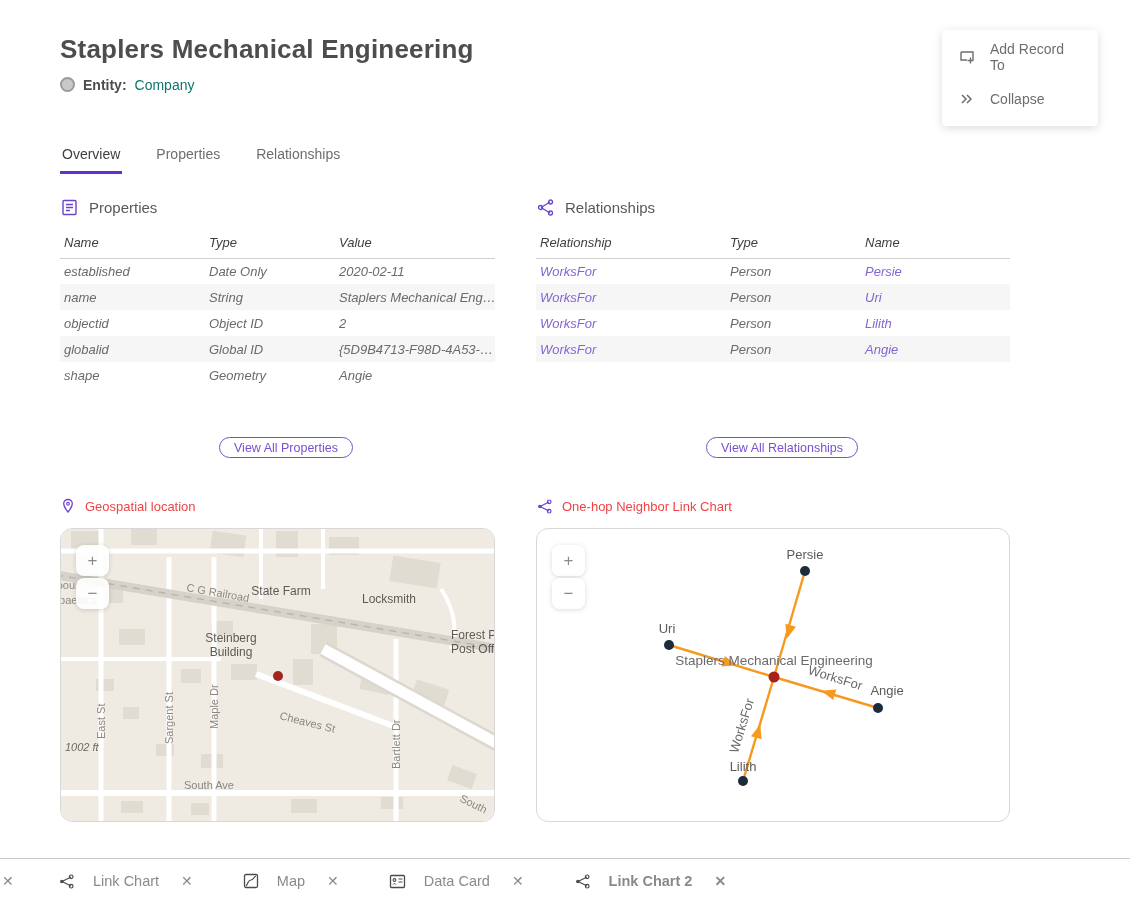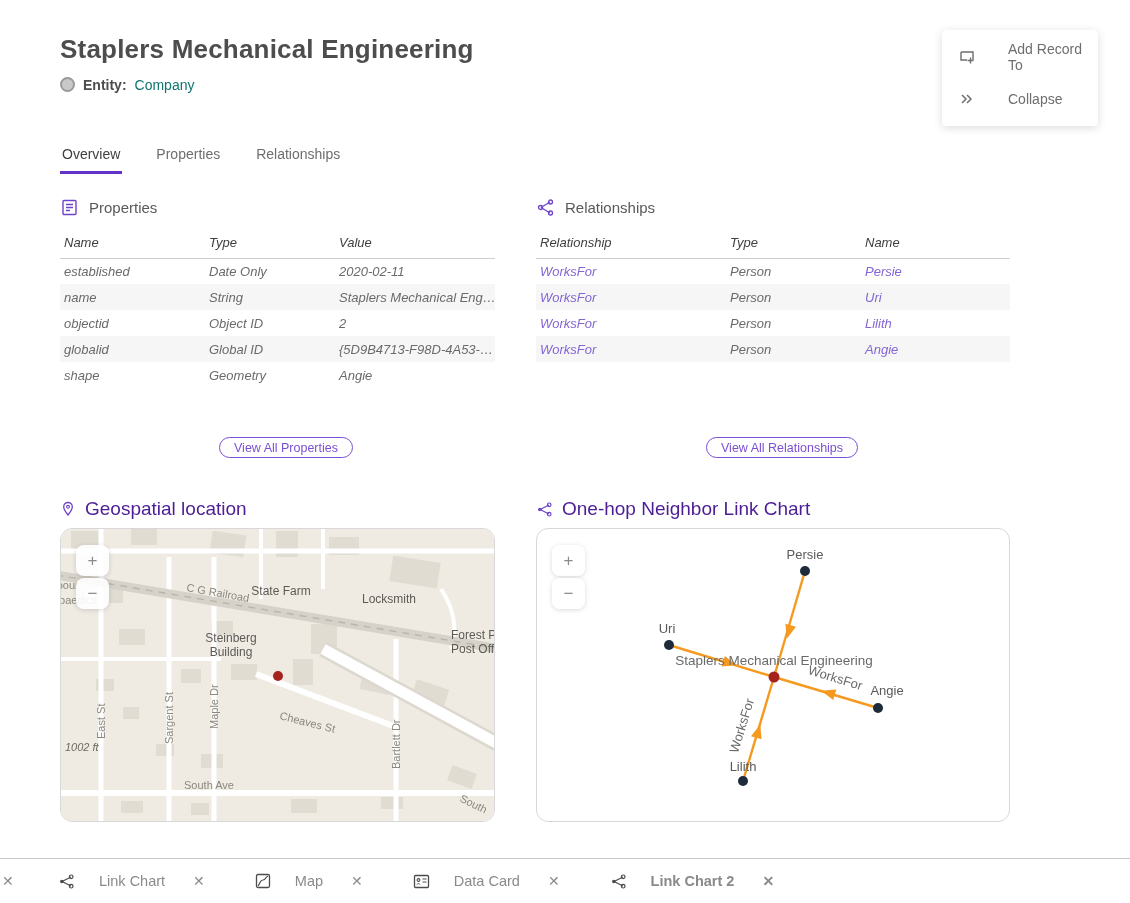--- a/index.html
+++ b/index.html
@@ -9,36 +9,36 @@
   
   .title { position:absolute; left:60px; top:34px; font-size:26px; font-weight:700; color:#4d4d4d; letter-spacing:.2px; }
   .entity-row { position:absolute; left:60px; top:77px; display:flex; gap:8px; }
   .entity-dot { width:15px; height:15px; border-radius:50%; background:#c9c9c9; border:2px solid #9a9a9a; }
   .entity-label { font-size:14px; font-weight:700; color:#4d4d4d; }
   .entity-type { font-size:14px; color:#0f766e; }
 
   
   .menu-card { position:absolute; left:942px; top:30px; width:156px; height:96px; background:#fff; border-radius:4px;
     box-shadow:0 2px 10px rgba(0,0,0,.14); padding:6px 0; }
-  .menu-item { display:flex; align-items:center; gap:32px; height:42px; padding:0 16px; cursor:pointer; }
+  .menu-item { display:flex; align-items:center; gap:14px; height:42px; padding:0 16px; cursor:pointer; }
   .menu-item .mi-icon { width:18px; height:18px; color:#6e6e6e; flex:none; display:flex; align-items:center; justify-content:center; }
   .menu-item .mi-label { font-size:14px; color:#6e6e6e; }
 
   
   .tabs { position:absolute; left:60px; top:142px; display:flex; gap:32px; }
   .tab { font-size:14px; color:#6e6e6e; padding:4px 2px 9px 2px; cursor:pointer; border-bottom:3px solid transparent; }
   .tab.active { color:#404040; border-bottom-color:#6331c8; }
 
   
   .section-hdr { position:absolute; display:flex; align-items:center; gap:10px; }
   .section-hdr .sh-icon { color:#6d44c8; display:flex; }
   .section-hdr .sh-title { font-size:15px; color:#595959; }
   .subsection-hdr { position:absolute; display:flex; align-items:center; gap:9px; }
   .subsection-hdr .sh-icon { color:#6d44c8; display:flex; }
-  .subsection-hdr .sh-title { font-size:19px; color:#4c1d95; }
+  .subsection-hdr .sh-title { font-size:13px; color:#ef4444; }
 
   
   table { border-collapse:collapse; table-layout:fixed;font-style:italic; }
   .tbl { position:absolute; font-size:13px; color:#6a6a6a; }
   .tbl th { text-align:left; font-weight:400; color:#404040; font-size:13px; height:30px; border-bottom:1px solid #cfcfcf; padding:0 4px; }
   .tbl td { height:26px; padding:0 4px; white-space:nowrap; overflow:hidden; }
   .tbl tr.alt td { background:#f6f6f6; }
   .props-tbl { left:60px; top:228px; width:435px; }
   .rels-tbl { left:536px; top:228px; width:474px; }
   a.plink { color:#8365d4; text-decoration:none; cursor:pointer; }
@@ -63,21 +63,21 @@
 
   
   .lc-node-label { fill:#5a5a5a; font-size:13px; font-family:"Liberation Sans",sans-serif; text-anchor:middle; }
   .lc-center-label { fill:#6a6a6a; font-size:13.5px; font-family:"Liberation Sans",sans-serif; text-anchor:middle; }
   .lc-edge-label { fill:#6a6a6a; font-size:13px; font-family:"Liberation Sans",sans-serif; text-anchor:middle; }
 
   
   .bottom-bar { position:absolute; left:0; top:858px; width:1130px; height:45px; background:#fff; border-top:1px solid #c9c9c9;
     display:flex; align-items:center; }
   .bb-partial-close { margin-left:2px; width:14px; color:#8a8a8a; font-size:14px; }
-  .bb-tab { display:flex; align-items:center; gap:24px; padding:0 18px; height:100%; cursor:pointer; }
+  .bb-tab { display:flex; align-items:center; gap:18px; padding:0 18px; height:100%; cursor:pointer; }
   .bb-tab .bb-icon { color:#4c4c4c; display:flex; }
   .bb-tab .bb-label { font-size:14.5px; color:#8a8a8a; }
   .bb-tab .bb-close { color:#8a8a8a; font-size:14px; margin-left:4px; cursor:pointer; }
 </style>
 </head>
 <body>
 
 <div class="page">
 
   <div class="title">Staplers Mechanical Engineering</div>

